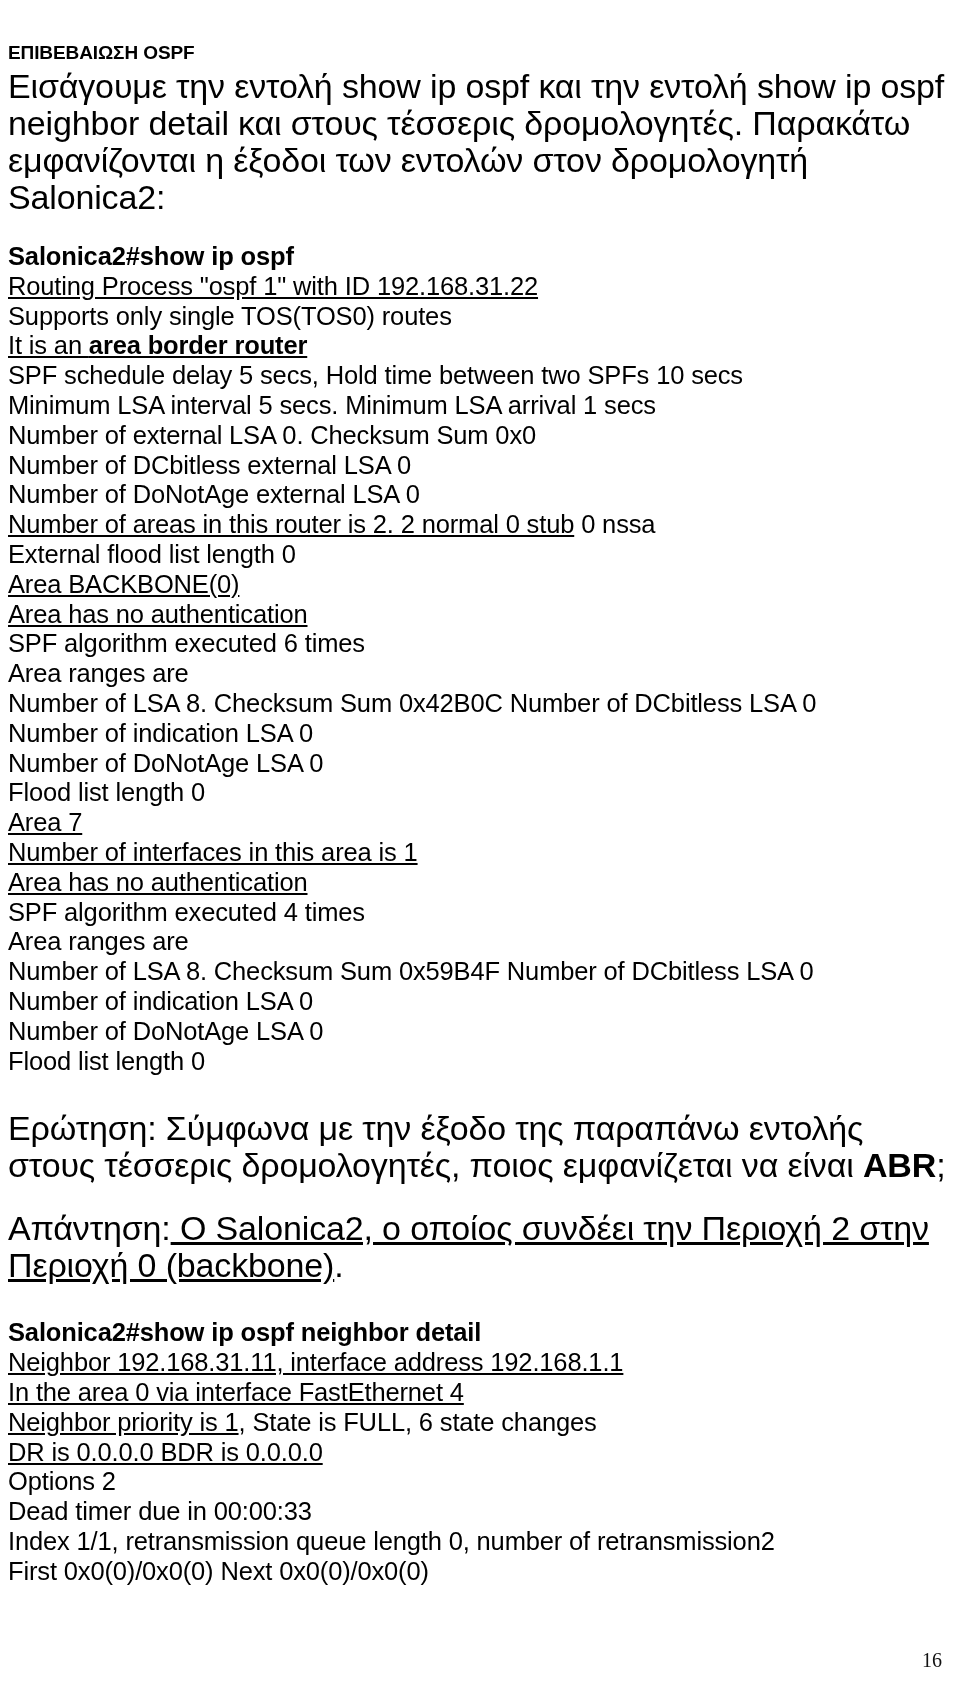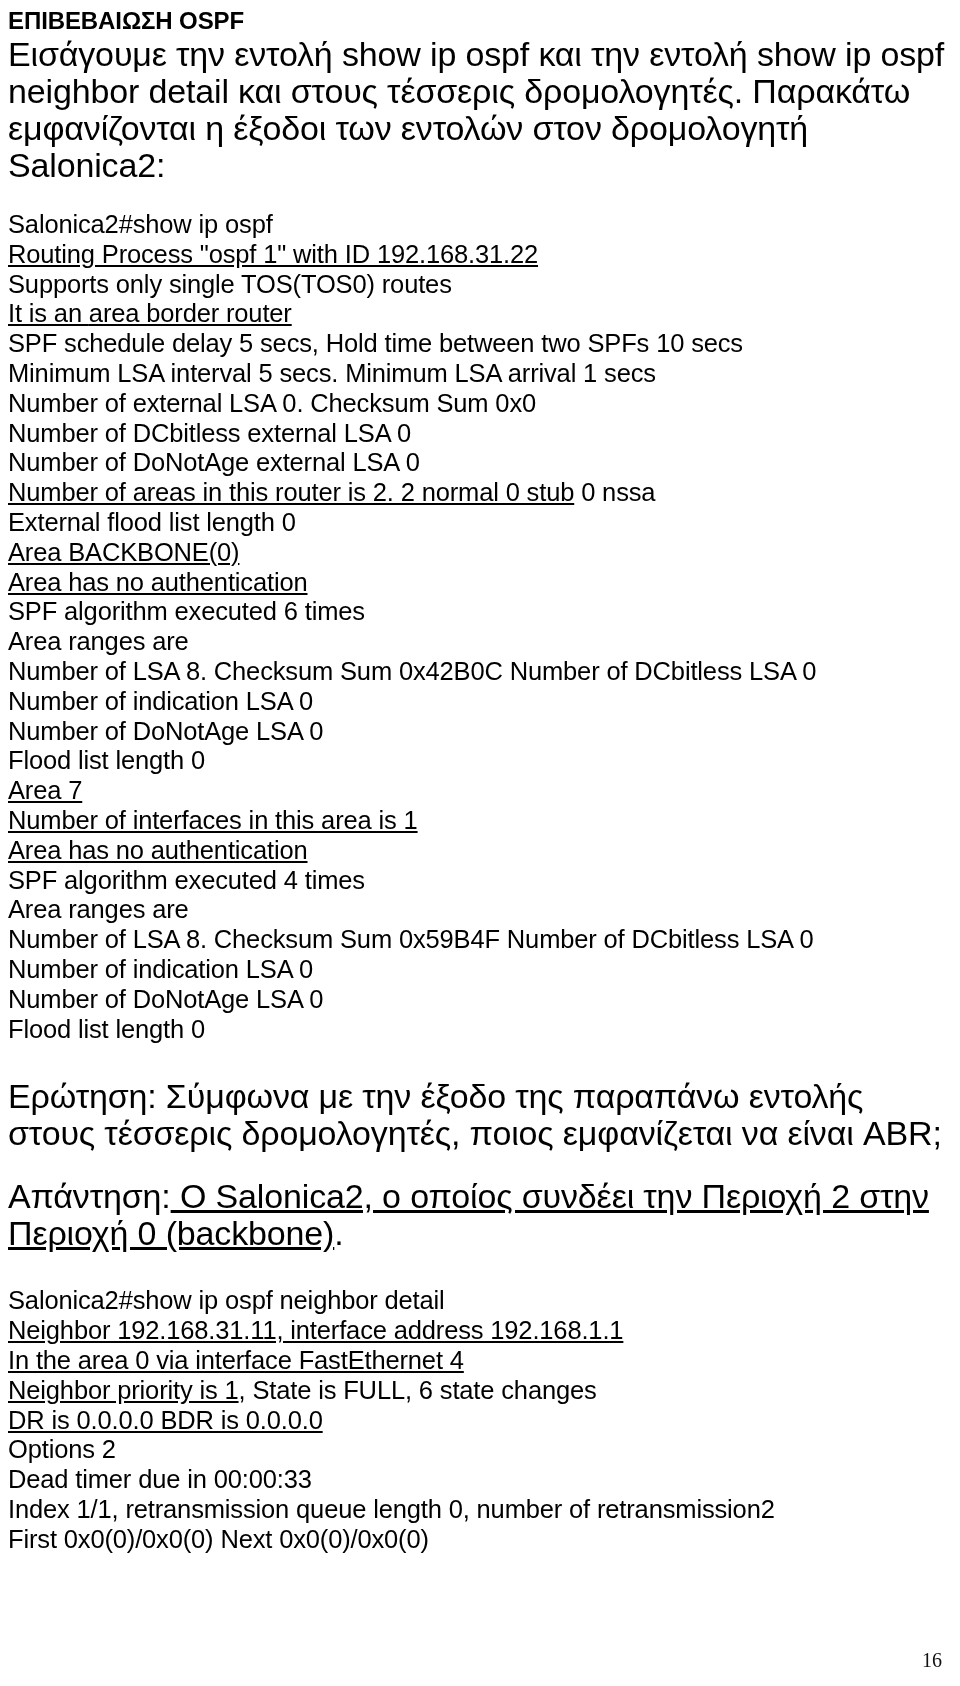--- a/index.html
+++ b/index.html
@@ -24,34 +24,35 @@
     box-sizing: border-box;
     padding: 6px 10px 0 8px;
   }
   .ln {
     font-size: 25.5px;
     line-height: 29.8px;
     letter-spacing: -0.15px;
     white-space: pre-wrap;
     word-spacing: 0px;
   }
-  .b { font-weight: normal; }
+  .b { font-weight: bold; }
   .u { text-decoration: underline; text-underline-offset: 2px; }
   .spacer-md { height: 26px; }
   .spacer-lg { height: 34px; }
   .para {
     font-size: 34px;
     line-height: 37px;
     letter-spacing: -0.15px;
   }
   .title {
-    font-size: 24px;
+    font-size: 19px;
     line-height: 30px;
     font-weight: bold;
     letter-spacing: -0.1px;
+    margin-top: 32px;
   }
   #page-number {
     position: absolute;
     right: 18px;
     bottom: 14px;
     font-family: "Liberation Serif", serif;
     font-size: 20px;
     color: #111;
   }
   .inline { display: inline; }

